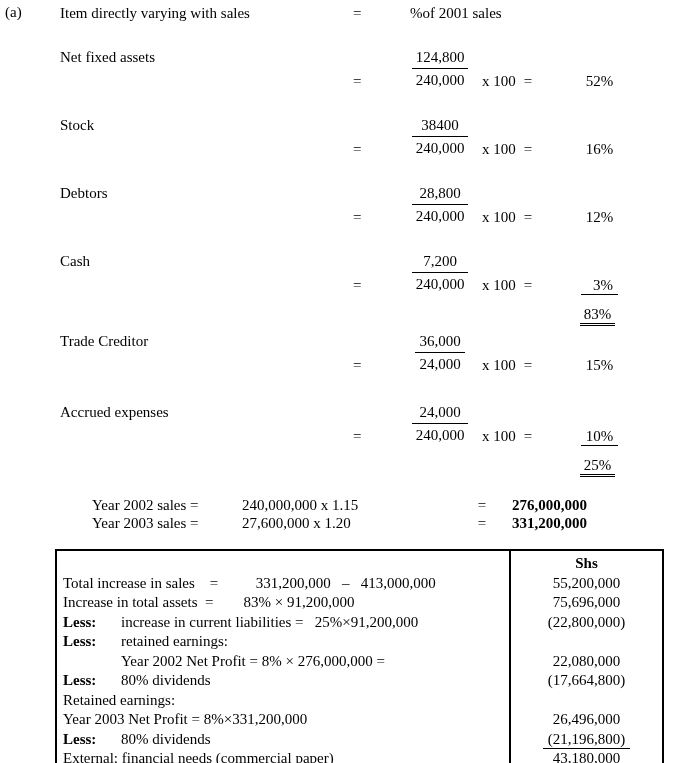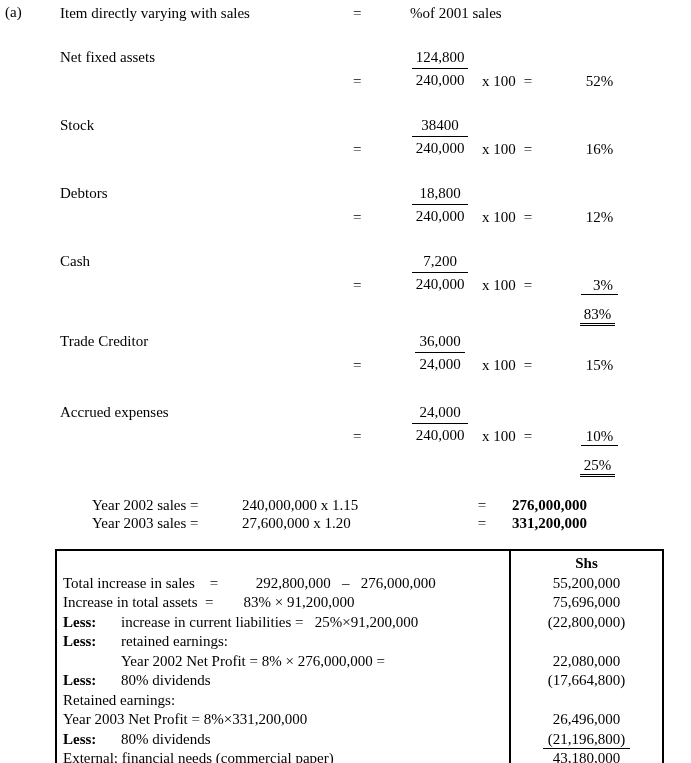--- a/index.html
+++ b/index.html
@@ -95,21 +95,21 @@
         <span>=</span>
       </span>
       <span class="c-res"><span>16%</span></span>
     </div>
 
     <div class="calc-row">
       <span class="c-label">Debtors</span>
       <span class="c-eq">=</span>
       <span class="c-frac-col">
         <span class="frac">
-          <span class="num">18,800</span>
+          <span class="num">28,800</span>
           <span class="den">240,000</span>
         </span>
       </span>
       <span class="c-x100">
         <span>x 100</span>
         <span>=</span>
       </span>
       <span class="c-res"><span>12%</span></span>
     </div>
 
@@ -180,21 +180,21 @@
         <span class="s-label">Year 2003 sales =</span>
         <span class="s-calc">27,600,000 x 1.20</span>
         <span class="s-eq">=</span>
         <span class="s-val">331,200,000</span>
       </div>
     </div>
 
     <div class="ftable">
       <div class="t-left">
         <div class="t-row"></div>
-        <div class="t-row"><span>Total increase in sales    =          292,800,000   –   276,000,000</span></div>
+        <div class="t-row"><span>Total increase in sales    =          331,200,000   –   413,000,000</span></div>
         <div class="t-row"><span>Increase in total assets  =        83% × 91,200,000</span></div>
         <div class="t-row"><span class="pfx">Less:</span><span>increase in current liabilities =   25%×91,200,000</span></div>
         <div class="t-row"><span class="pfx">Less:</span><span>retained earnings:</span></div>
         <div class="t-row indented"><span>Year 2002 Net Profit = 8% × 276,000,000 =</span></div>
         <div class="t-row"><span class="pfx">Less:</span><span>80% dividends</span></div>
         <div class="t-row"><span>Retained earnings:</span></div>
         <div class="t-row"><span>Year 2003 Net Profit = 8%×331,200,000</span></div>
         <div class="t-row"><span class="pfx">Less:</span><span>80% dividends</span></div>
         <div class="t-row"><span>External; financial needs (commercial paper)</span></div>
       </div>

